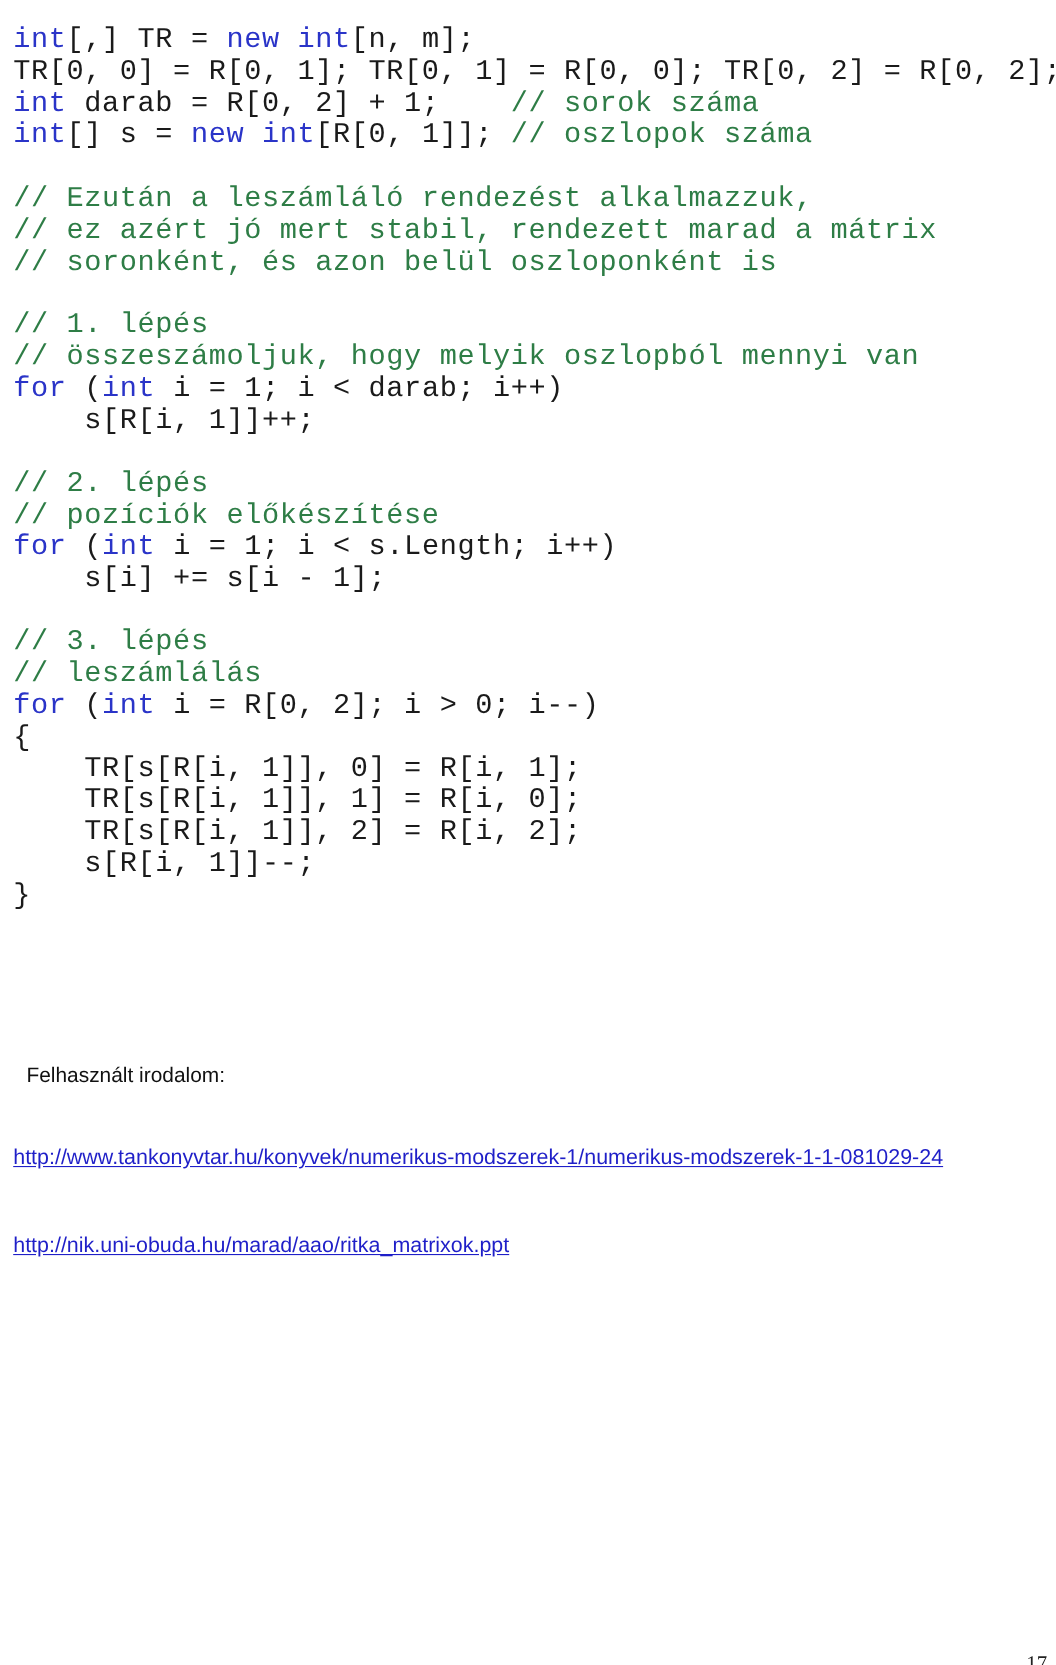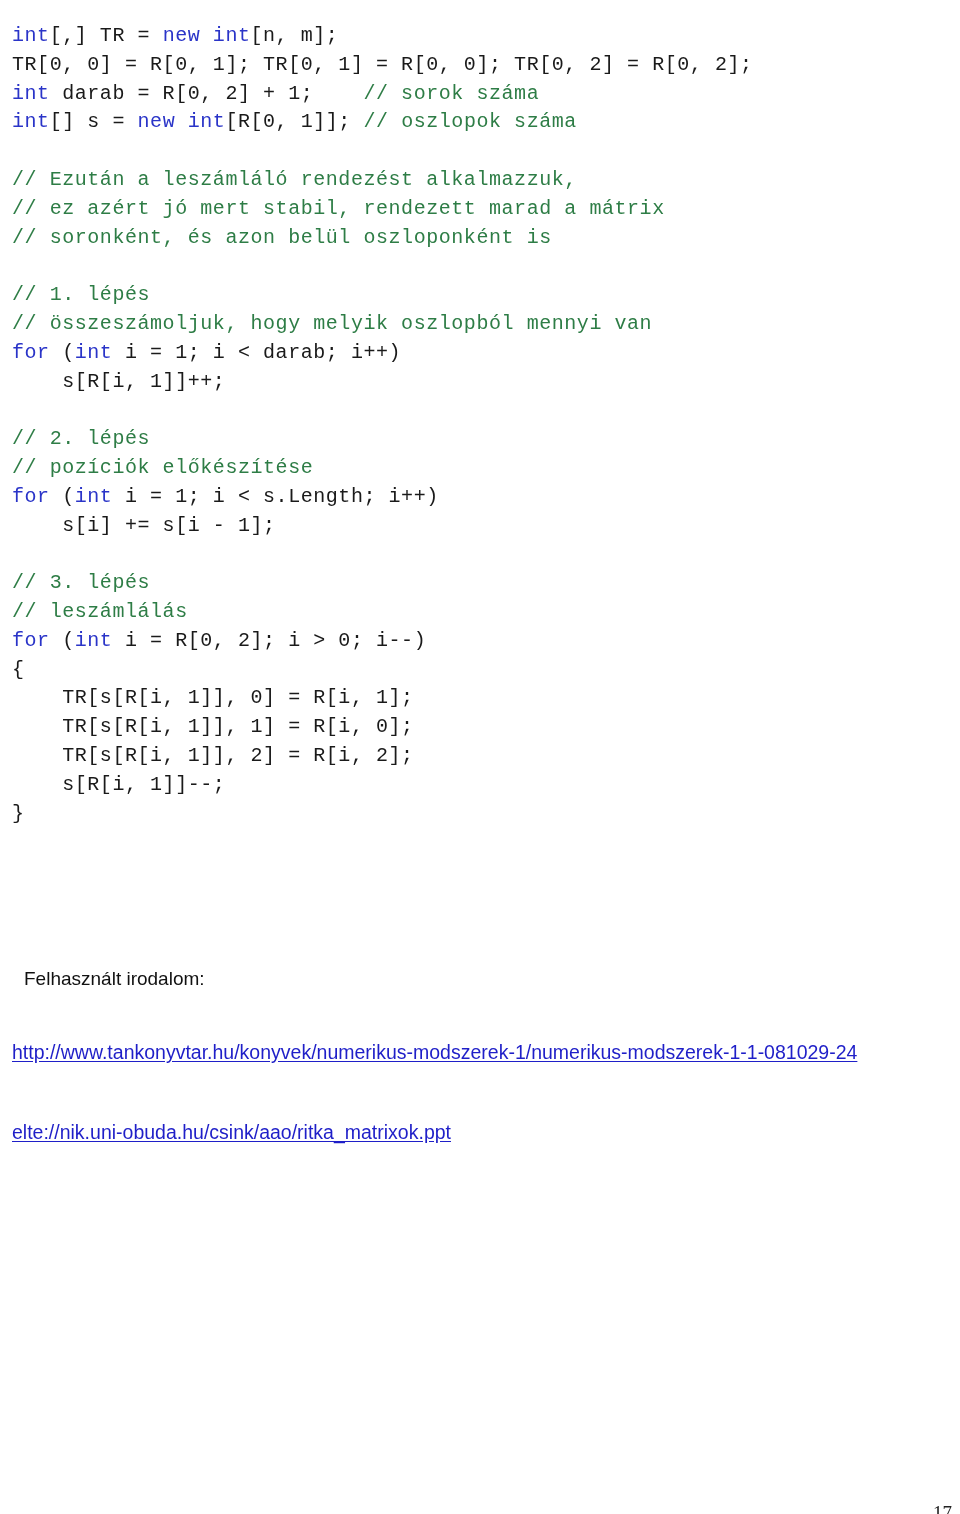--- a/index.html
+++ b/index.html
@@ -34,21 +34,21 @@
     color: #111111;
     margin: 4px 0 0 4px;
     padding: 0;
     white-space: pre;
   }
 
   
   .code-block {
     margin: 22px 0 0 4px;
     font-family: "Liberation Mono", "DejaVu Sans Mono", monospace;
-    font-size: 20px;
+    font-size: 26px;
     line-height: 28.8px;
     white-space: pre;
     letter-spacing: 0.55px;
     color: #1a1a1a;
   }
   .code-line {
     white-space: pre;
     min-height: 28.8px;
   }
   .code-line.blank {
@@ -114,21 +114,21 @@
   <div class="refs">
     <div class="refs-heading">Felhasznált irodalom:</div>
 
     <div class="ref-gap-1"></div>
     <div class="ref-link-wrap">
       <span class="ref-link">http://www.tankonyvtar.hu/konyvek/numerikus-modszerek-1/numerikus-modszerek-1-1-081029-24</span>
     </div>
 
     <div class="ref-gap-2"></div>
     <div class="ref-link-wrap">
-      <span class="ref-link">elte://nik.uni-obuda.hu/csink/aao/ritka_matrixok.ppt</span>
+      <span class="ref-link">http://nik.uni-obuda.hu/marad/aao/ritka_matrixok.ppt</span>
     </div>
 
     <div class="ref-gap-3"></div>
   </div>
 
   <div class="page-number">17</div>
 
 </div>
 
 </body></html>

